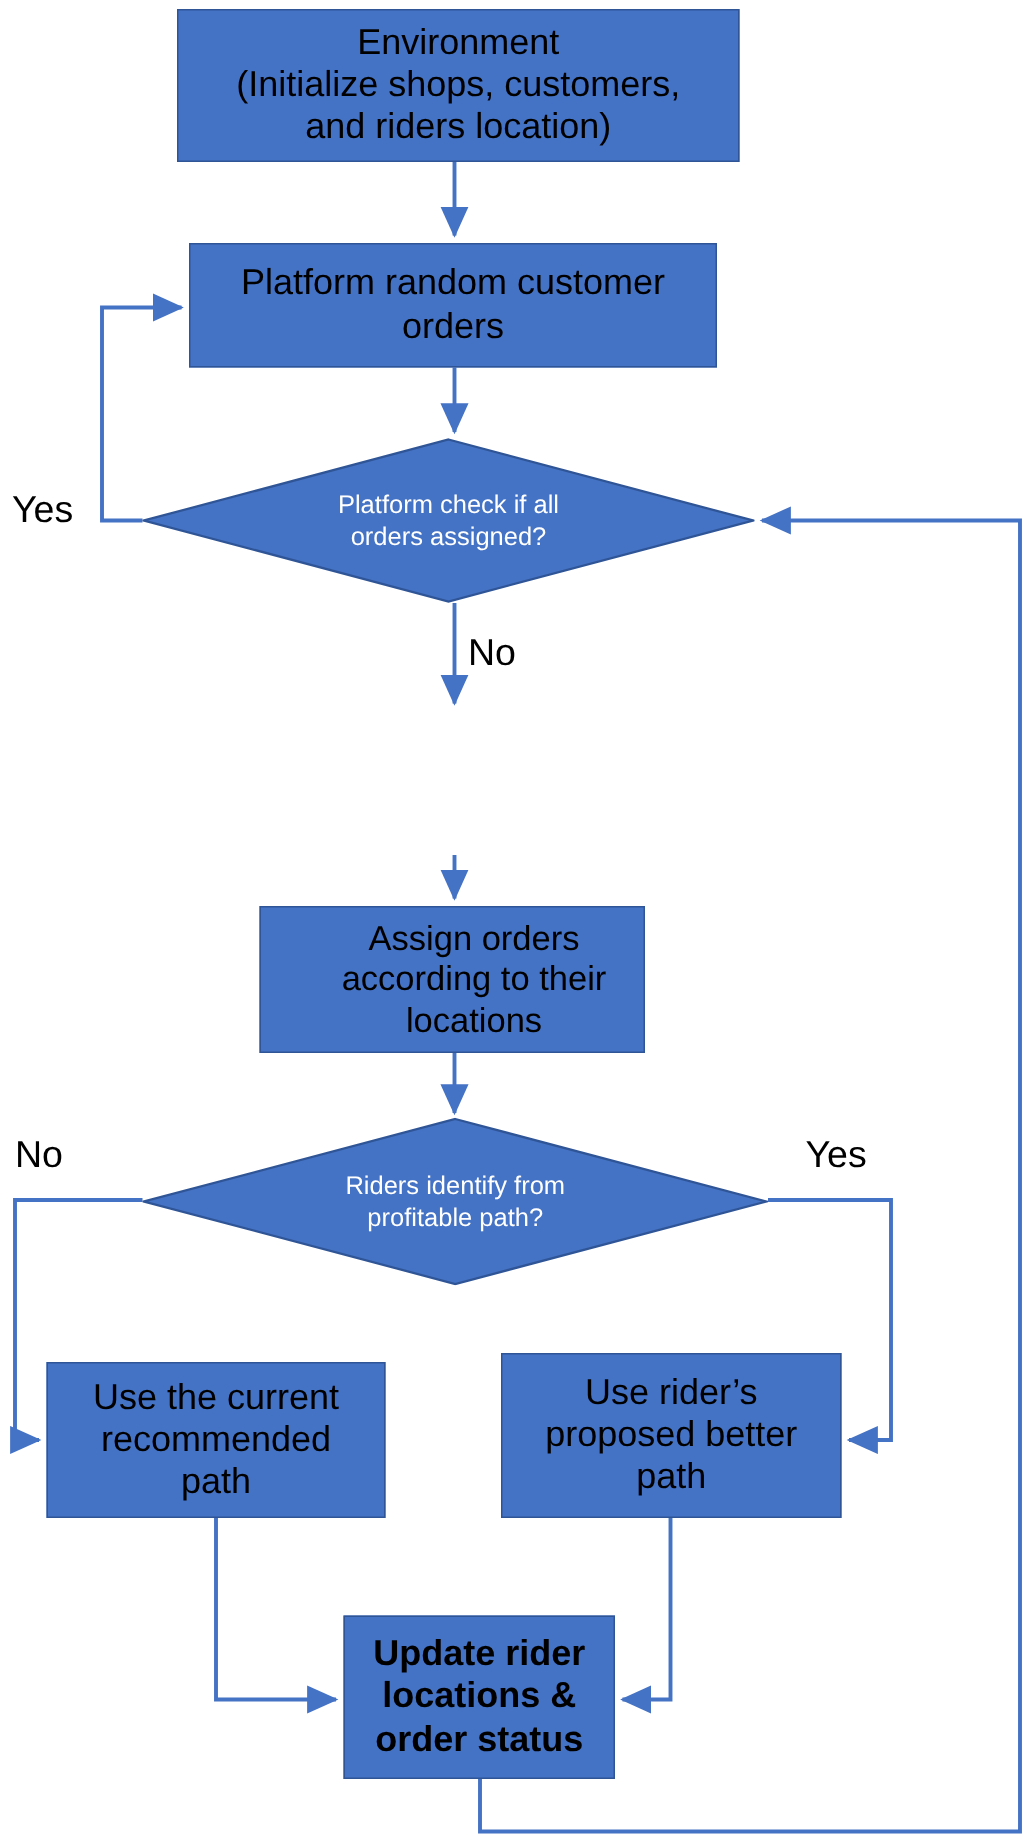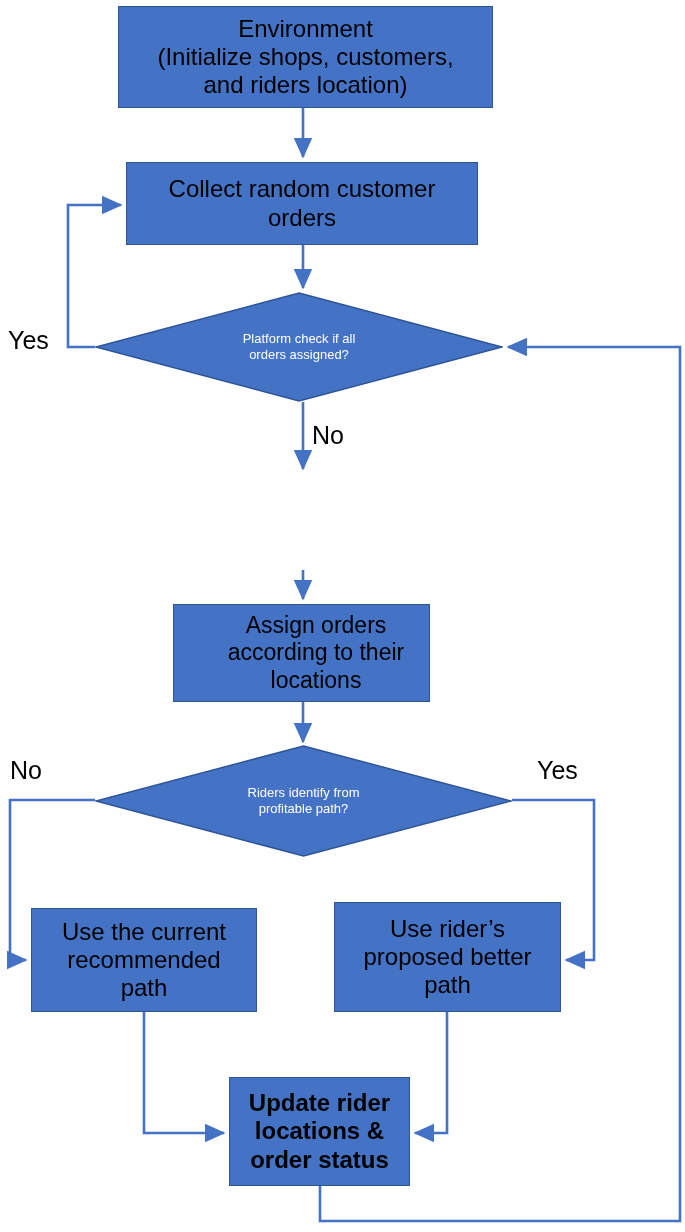--- a/index.html
+++ b/index.html
@@ -46,21 +46,21 @@
     position: absolute;
     left: 0;
     top: 0;
     width: 100%;
     height: 100%;
     display: flex;
     align-items: center;
     justify-content: center;
     text-align: center;
     color: #ffffff;
-    font-size: 13px;
+    font-size: 17px;
     line-height: 1.25;
     white-space: pre-line;
     pointer-events: none;
   }
   .edge-label {
     position: absolute;
     color: #000000;
     font-size: 25px;
     line-height: 1;
     z-index: 4;
@@ -101,21 +101,21 @@
       <path d="M447,1012 L447,1133 L415,1133" marker-end="url(#ah)"></path>
 
       <path d="M320,1186 L320,1221 L680,1221 L680,347 L508,347" marker-end="url(#ah)"></path>
     </g>
   </svg>
 
   <div class="node proc-lg" style="left:118px; top:6px; width:375px; height:102px;">Environment
 (Initialize shops, customers,
 and riders location)</div>
 
-  <div class="node proc-lg" style="left:126px; top:162px; width:352px; height:83px;">Collect random customer
+  <div class="node proc-lg" style="left:126px; top:162px; width:352px; height:83px;">Platform random customer
 orders</div>
 
   <div class="diamond-wrap" style="left:95px; top:292px; width:408px; height:110px;">
     <svg width="408" height="110" viewBox="0 0 408 110" xmlns="http://www.w3.org/2000/svg">
       <polygon points="204,1 407,55 204,109 1,55" fill="#4472c4" stroke="#2f5597" stroke-width="1.5"></polygon>
     </svg>
     <div class="diamond-label">Platform check if all
 orders assigned?</div>
   </div>
 

